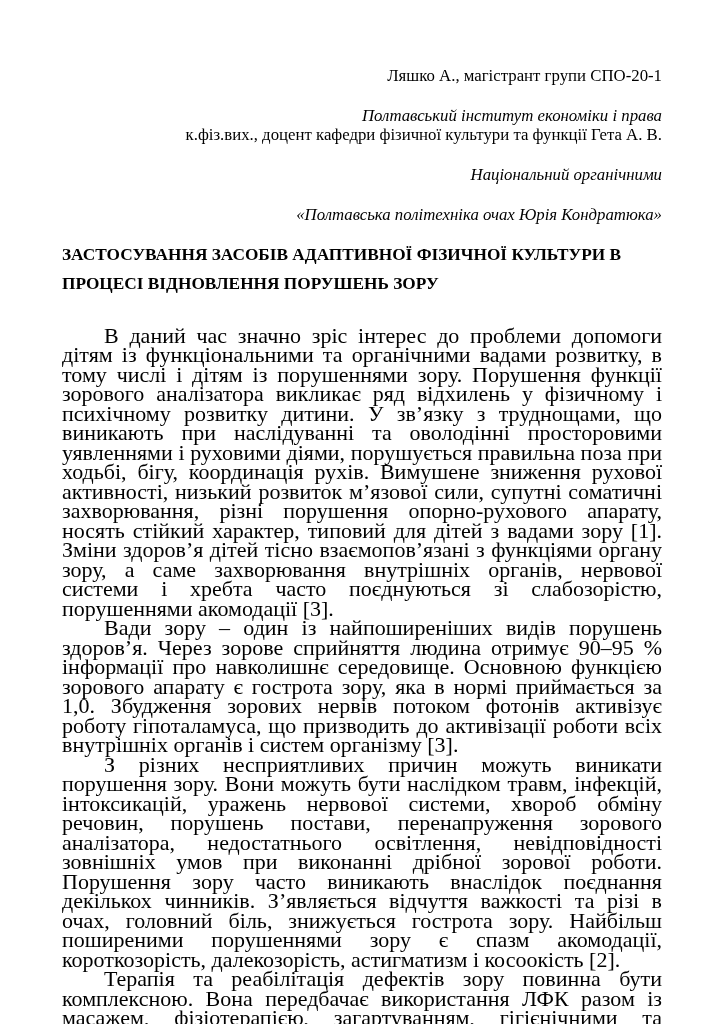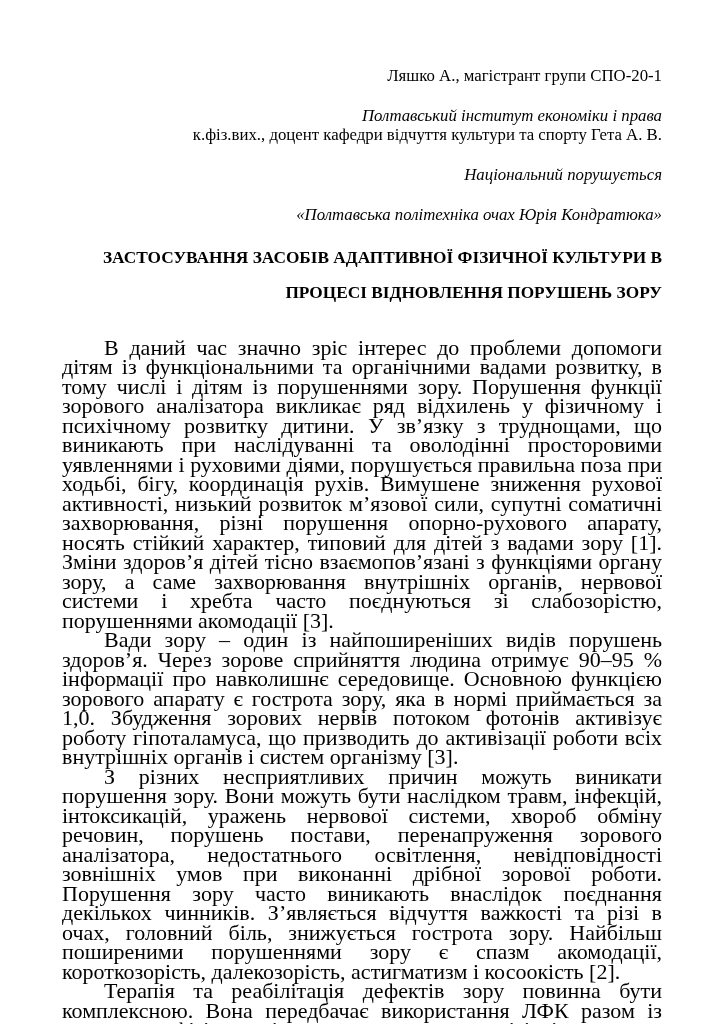--- a/index.html
+++ b/index.html
@@ -20,24 +20,24 @@
   }
   .header-block {
     text-align: right;
     font-size: 16.8px;
     line-height: 19.7px;
   }
   .header-line { white-space: nowrap; text-align: right; }
   .italic { font-style: italic; margin-top: 20px; }
   .paper-title {
     margin-top: 15px;
-    text-align: right;
+    text-align: left;
     font-weight: bold;
     font-size: 17.3px;
-    line-height: 35px;
+    line-height: 29px;
   }
   .body-block {
     margin-top: 28px;
     font-size: 22px;
     line-height: 19.5px;
     text-align: justify;
   }
   .body-block p {
     margin: 0;
     padding: 0;
@@ -51,22 +51,22 @@
   }
 </style>
 </head>
 <body>
 
 <div class="page">
 
   <div class="header-block">
     <div class="header-line">Ляшко А., магістрант групи СПО-20-1</div>
     <div class="header-line italic">Полтавський інститут економіки і права</div>
-    <div class="header-line">к.фіз.вих., доцент кафедри відчуття культури та спорту Гета А. В.</div>
-    <div class="header-line italic">Національний порушується</div>
+    <div class="header-line">к.фіз.вих., доцент кафедри фізичної культури та функції Гета А. В.</div>
+    <div class="header-line italic">Національний органічними</div>
     <div class="header-line italic">«Полтавська політехніка очах Юрія Кондратюка»</div>
   </div>
 
   <div class="paper-title">ЗАСТОСУВАННЯ ЗАСОБІВ АДАПТИВНОЇ ФІЗИЧНОЇ КУЛЬТУРИ В ПРОЦЕСІ ВІДНОВЛЕННЯ ПОРУШЕНЬ ЗОРУ</div>
 
   <div class="body-block">
     <p>В даний час значно зріс інтерес до проблеми допомоги дітям із функціональними та органічними вадами розвитку, в тому числі і дітям із порушеннями зору. Порушення функції зорового аналізатора викликає ряд відхилень у фізичному і психічному розвитку дитини. У зв’язку з труднощами, що виникають при наслідуванні та оволодінні просторовими уявленнями і руховими діями, порушується правильна поза при ходьбі, бігу, координація рухів. Вимушене зниження рухової активності, низький розвиток м’язової сили, супутні соматичні захворювання, різні порушення опорно-рухового апарату, носять стійкий характер, типовий для дітей з вадами зору [1]. Зміни здоров’я дітей тісно взаємопов’язані з функціями органу зору, а саме захворювання внутрішніх органів, нервової системи і хребта часто поєднуються зі слабозорістю, порушеннями акомодації [3].</p>
     <p>Вади зору – один із найпоширеніших видів порушень здоров’я. Через зорове сприйняття людина отримує 90–95 % інформації про навколишнє середовище. Основною функцією зорового апарату є гострота зору, яка в нормі приймається за 1,0. Збудження зорових нервів потоком фотонів активізує роботу гіпоталамуса, що призводить до активізації роботи всіх внутрішніх органів і систем організму [3].</p>
     <p>З різних несприятливих причин можуть виникати порушення зору. Вони можуть бути наслідком травм, інфекцій, інтоксикацій, уражень нервової системи, хвороб обміну речовин, порушень постави, перенапруження зорового аналізатора, недостатнього освітлення, невідповідності зовнішніх умов при виконанні дрібної зорової роботи. Порушення зору часто виникають внаслідок поєднання декількох чинників. З’являється відчуття важкості та різі в очах, головний біль, знижується гострота зору. Найбільш поширеними порушеннями зору є спазм акомодації, короткозорість, далекозорість, астигматизм і косоокість [2].</p>
     <p>Терапія та реабілітація дефектів зору повинна бути комплексною. Вона передбачає використання ЛФК разом із масажем, фізіотерапією, загартуванням, гігієнічними та оздоровчими заходами у режимі праці та відпочинку. Головним діючим чинником серед них є фізичні вправи. Необхідність їх застосування зумовлюється багатостороннім впливом на організм. Насамперед, вони підвищують загальний тонус, активізують діяльність ЦНС, серцево-судинної, дихальної та інших систем організму, стимулюють обмінні процеси, забезпечують перерозподіл м’язового напруження, зміцнення м’язів ока [3].</p>

